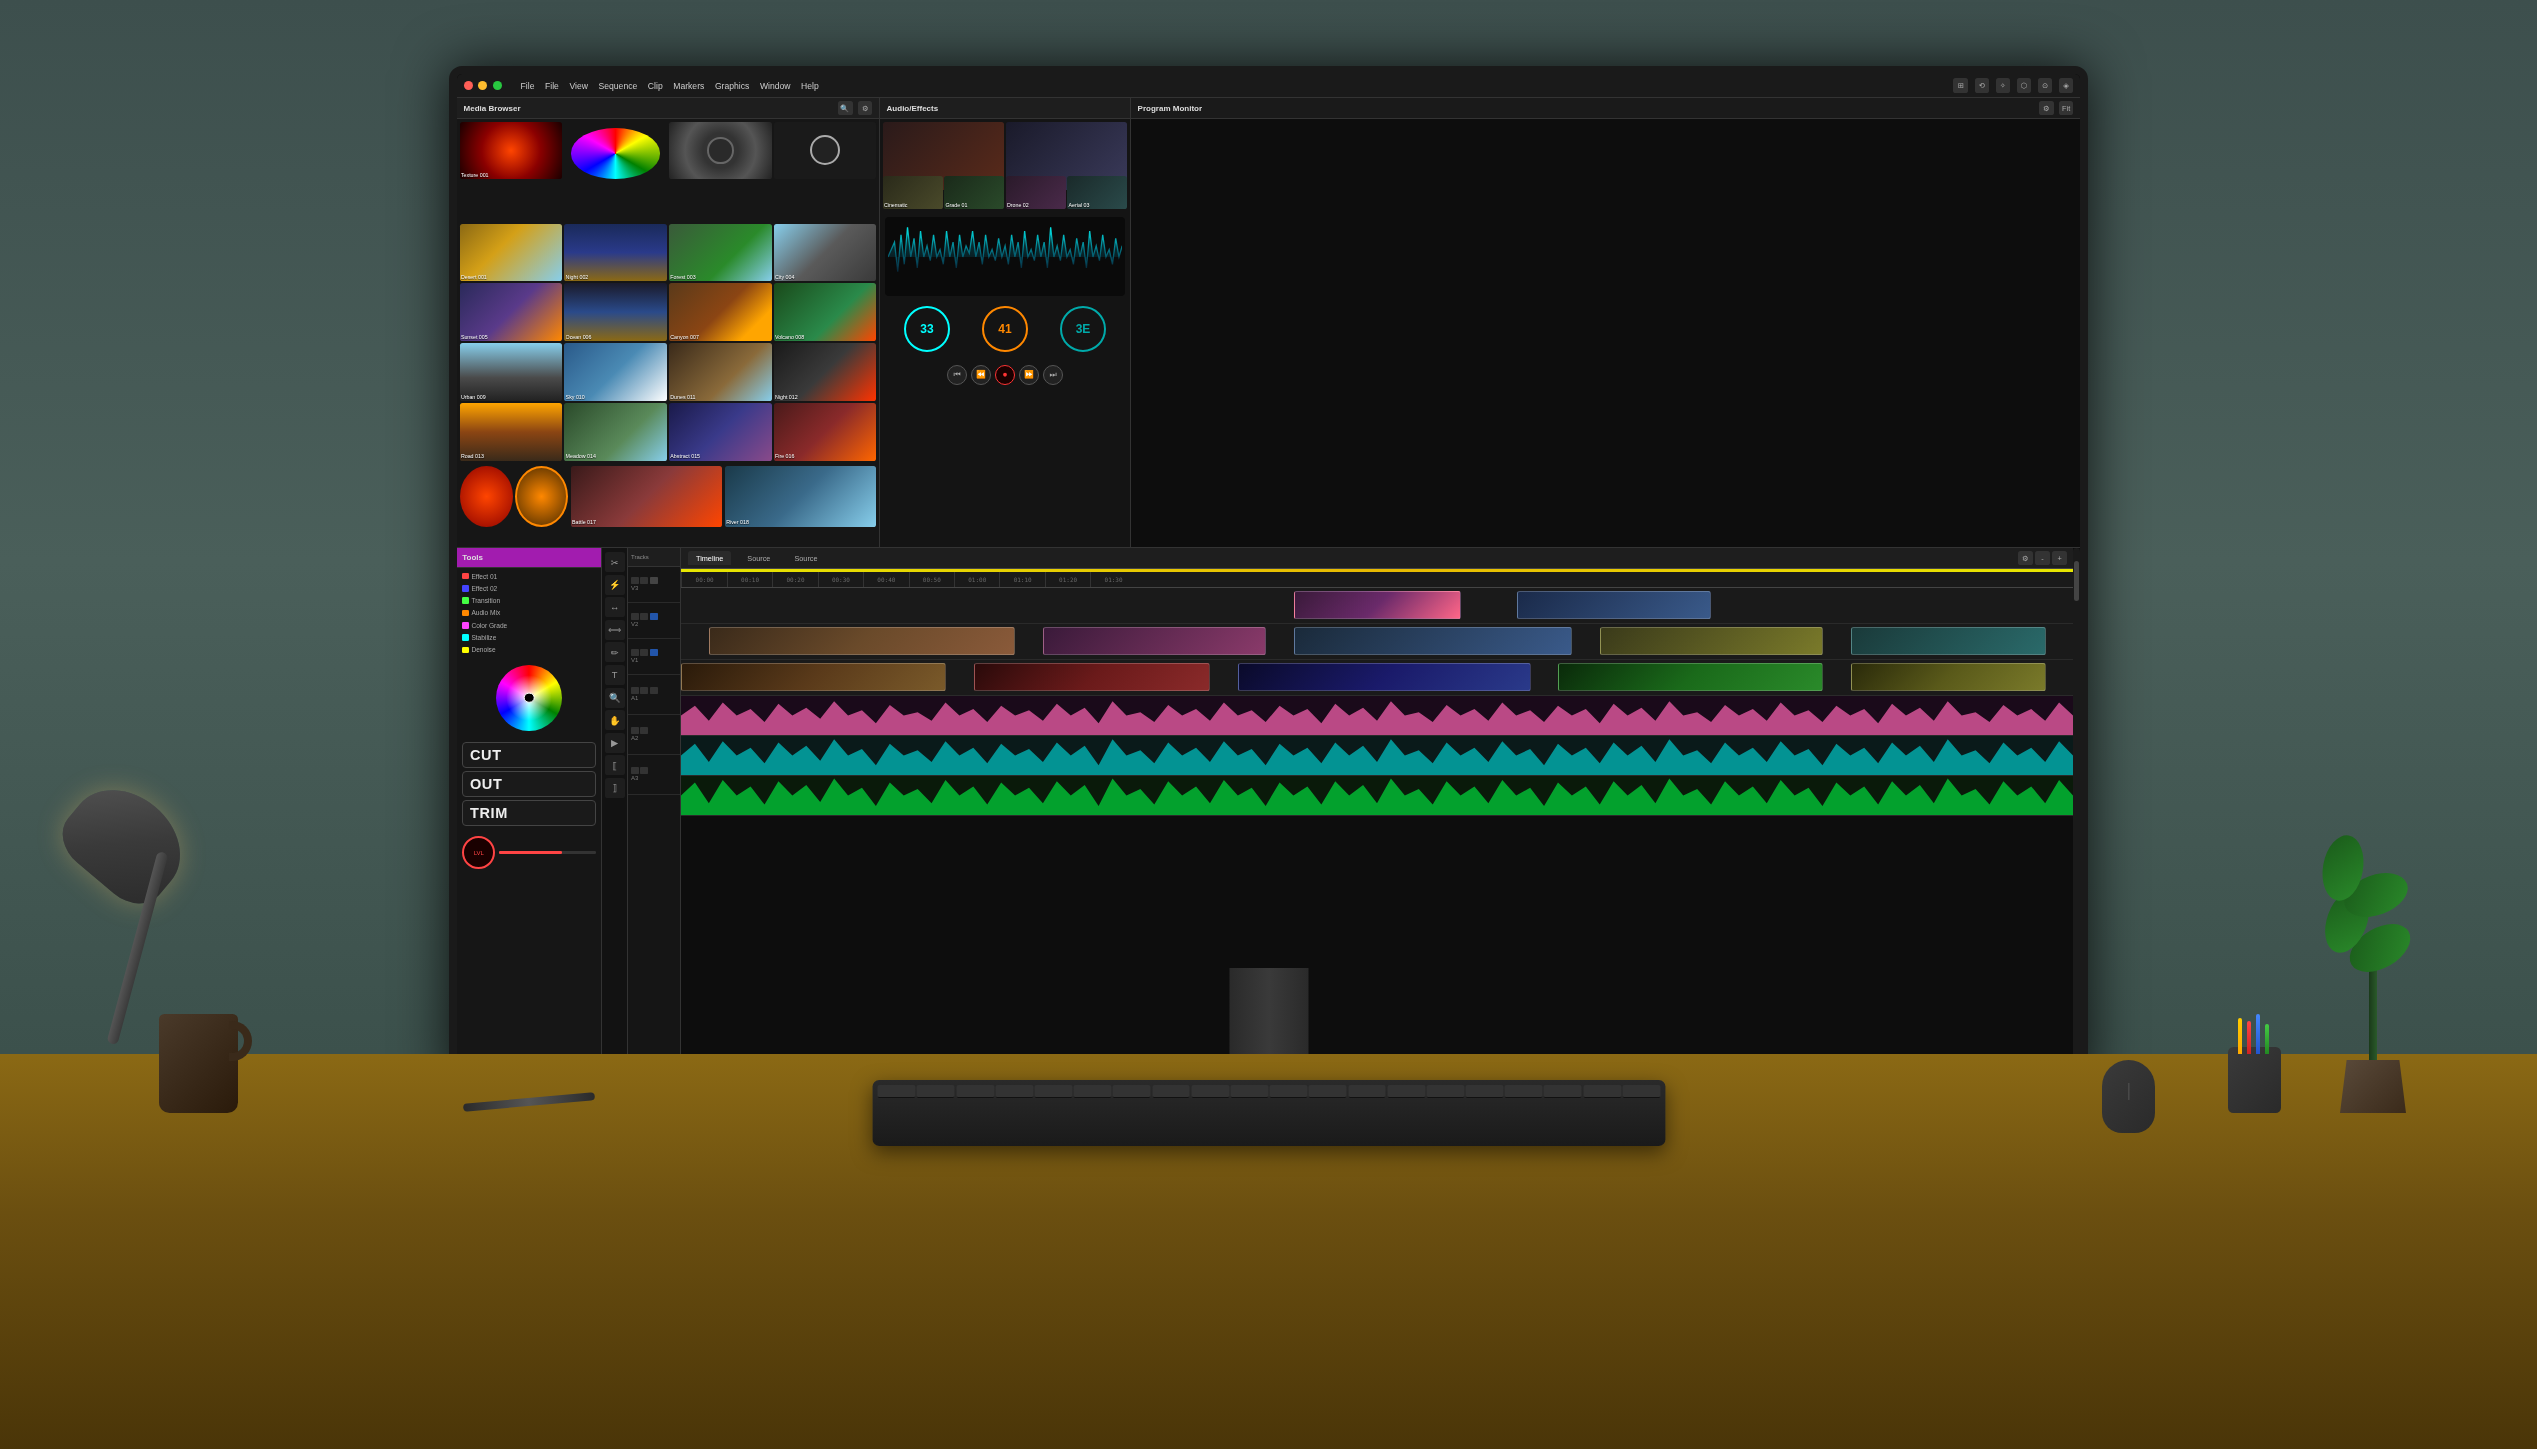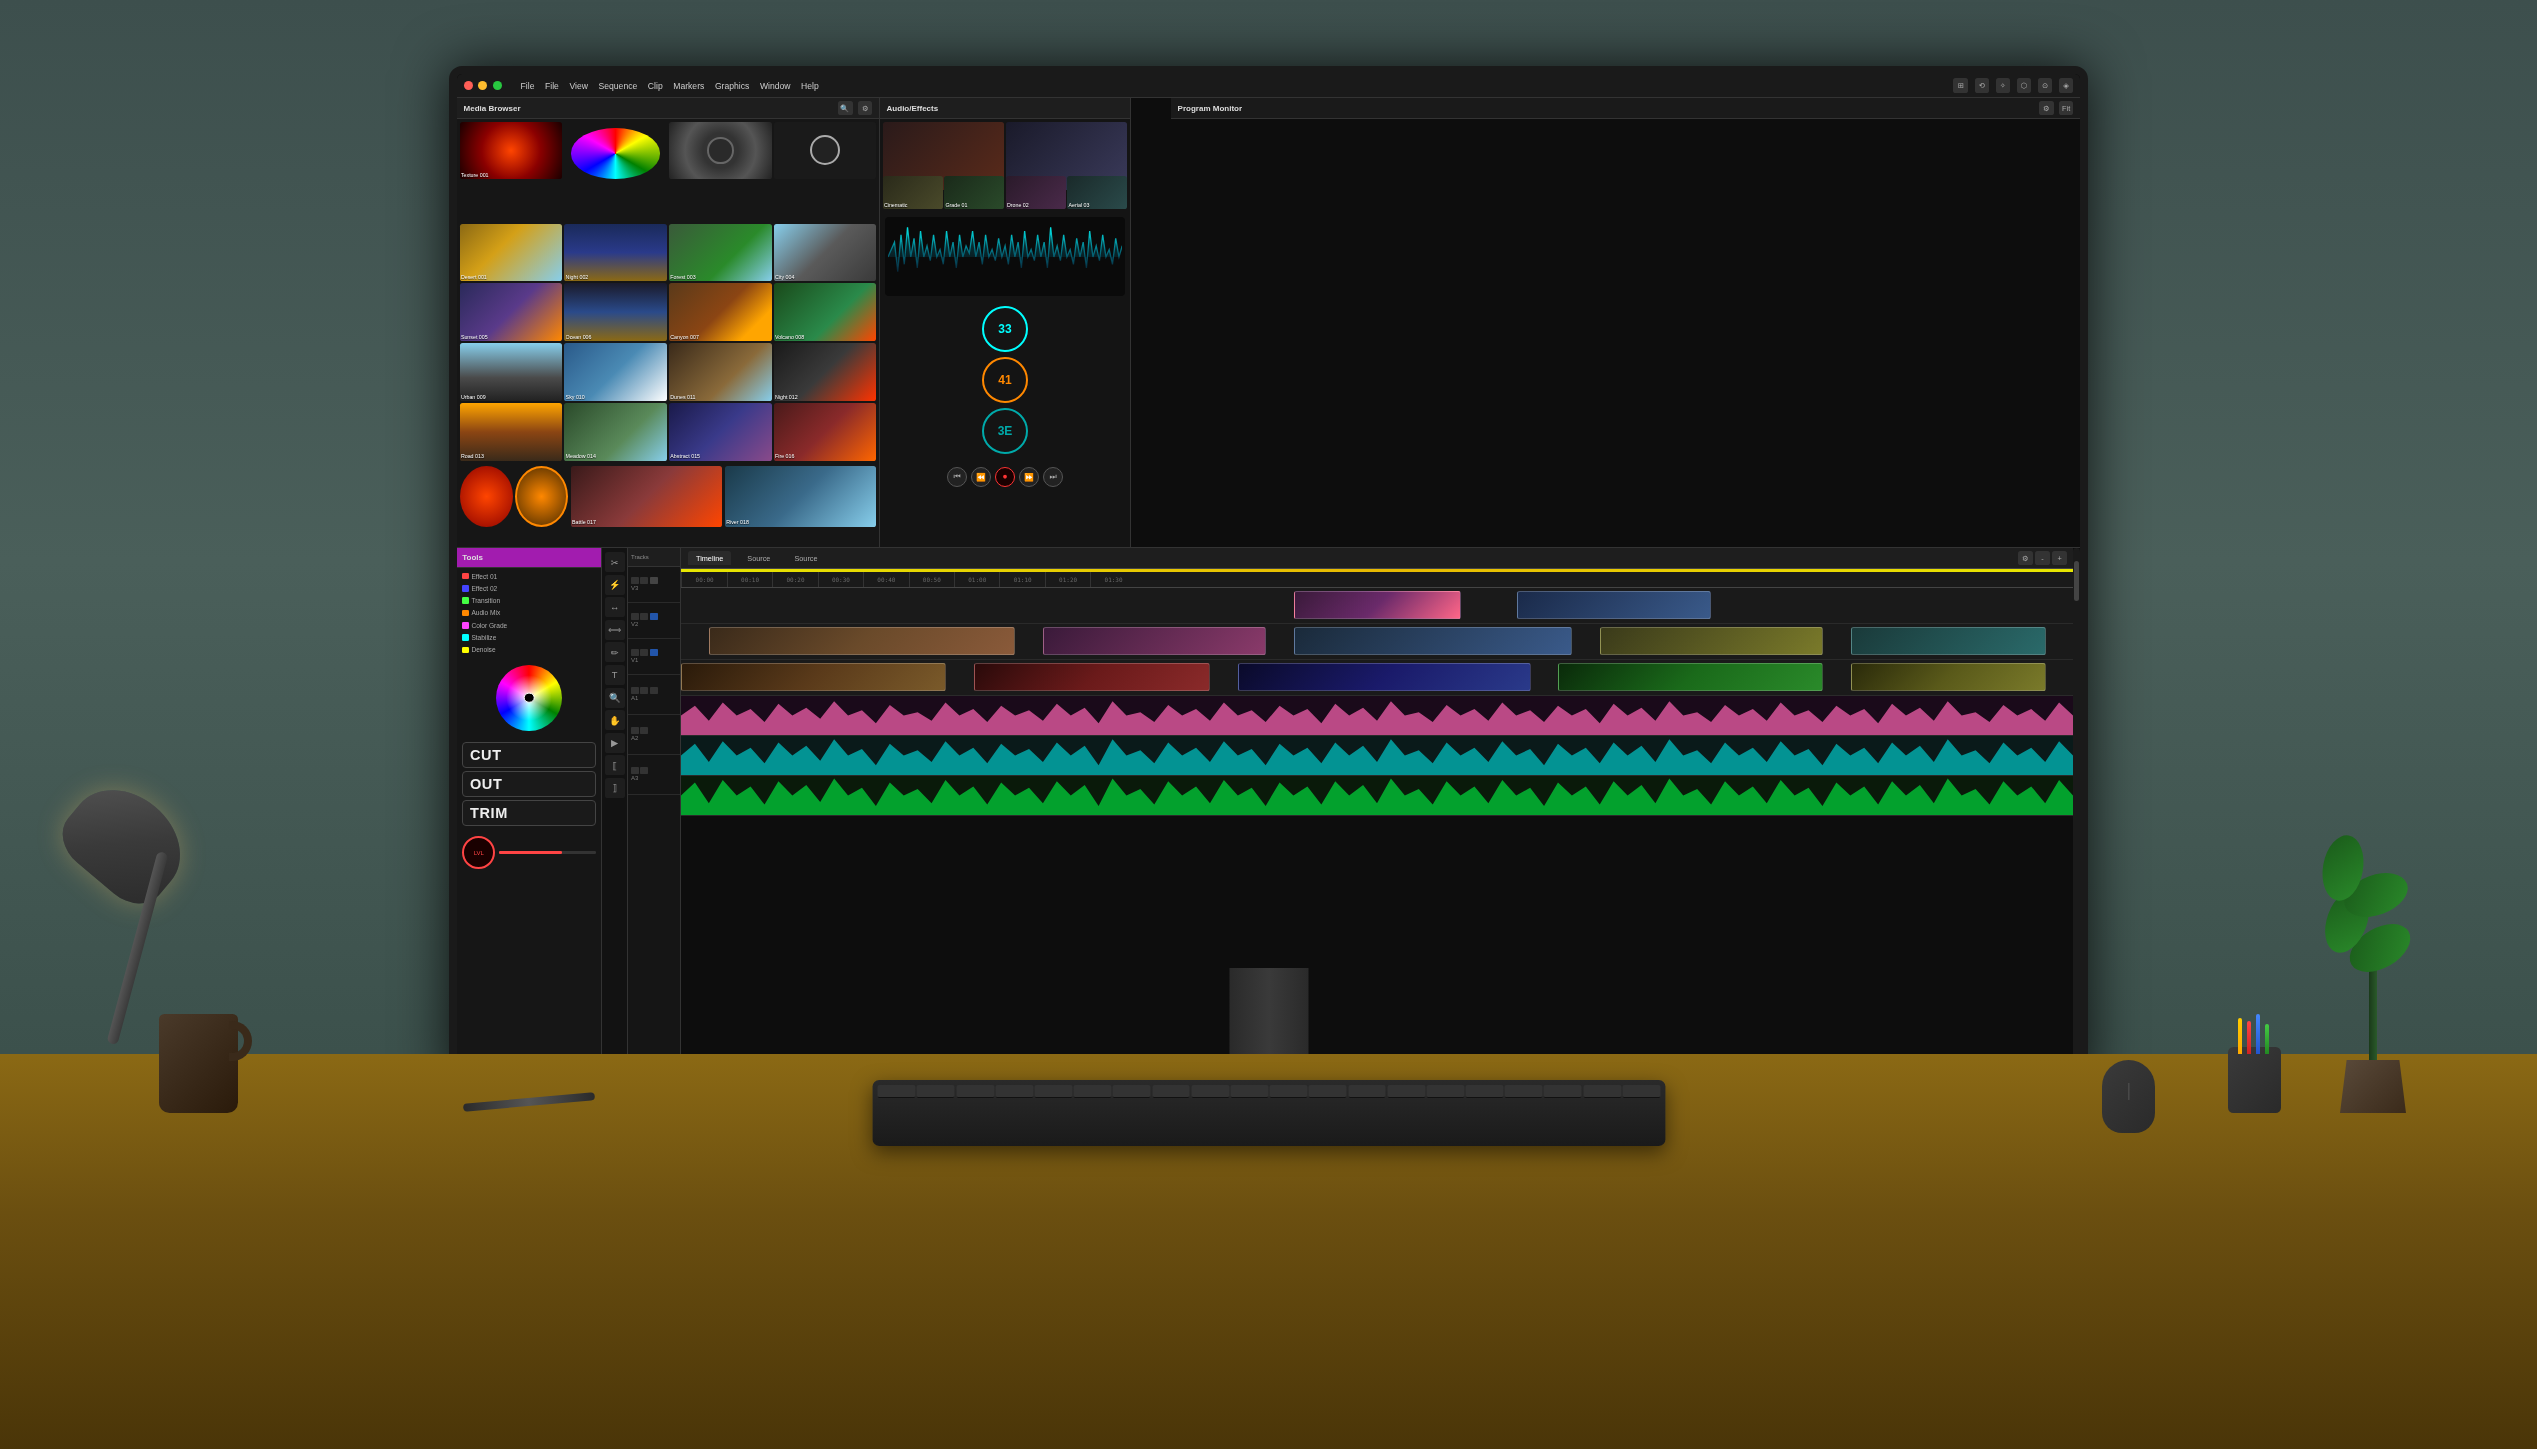--- a/index.html
+++ b/index.html
@@ -227,21 +227,20 @@
       width: 100%;
       height: 100%;
     }
 
     .meters-row {
       display: flex;
       gap: 5.3px;
       align-items: center;
       justify-content: space-around;
       padding: 5.3px;
-      flex-direction: column;
     }
 
     .circular-meter {
       width: 46px;
       height: 46px;
       border-radius: 50%;
       border: 2px solid;
       display: flex;
       align-items: center;
       justify-content: center;
@@ -276,21 +275,20 @@
     }
 
     .small-btn.active { border-color: #ff3333; background: #1a0000; color: #ff3333; }
 
     
     .preview-panel {
       flex: 1;
       background: #0d0d0d;
       display: flex;
       flex-direction: column;
-      margin-left: 40px;
     }
 
     .preview-header {
       height: 21px;
       background: #1a1a1a;
       border-bottom: 0.7px solid #333;
       display: flex;
       align-items: center;
       padding: 0 6.6px;
       gap: 5.3px;

